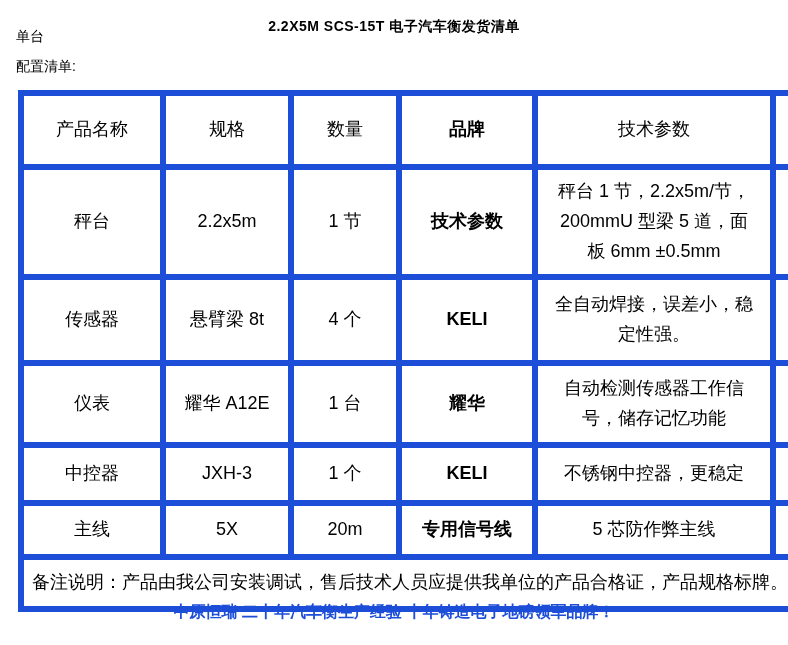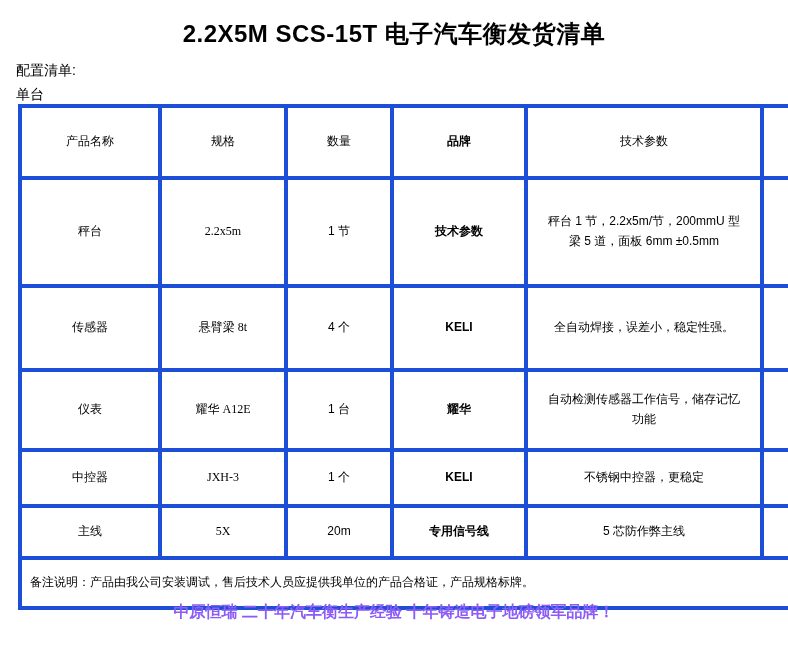--- a/index.html
+++ b/index.html
@@ -16,21 +16,21 @@
     overflow: hidden;
   }
   .page {
     width: 788px;
     height: 645px;
     position: relative;
     box-sizing: border-box;
   }
   .doc-title {
     text-align: center;
-    font-size: 24px;
+    font-size: 14px;
     font-weight: bold;
     letter-spacing: 0.5px;
     padding-top: 18px;
     font-family: "Liberation Sans", sans-serif;
   }
   .lead-line {
     font-size: 14px;
     margin-left: 16px;
   }
   .lead-1 {
@@ -40,33 +40,33 @@
     margin-top: 12px;
     margin-bottom: 14px;
   }
   table.spec {
     border-collapse: collapse;
     width: 742px;
     margin-left: 18px;
     table-layout: fixed;
   }
   table.spec td {
-    border: 4px solid #1d4ed8;
+    border: 6px solid #1d4ed8;
     text-align: center;
     vertical-align: middle;
-    font-size: 12px;
+    font-size: 18px;
     padding: 6px 16px;
     line-height: 1.65;
   }
   table.spec td.note-cell {
     text-align: left;
     padding-left: 8px;
   }
   .c0 { width: 104px; }
-  .c1 { width: 90px; font-family: Liberation Serif, serif; }
+  .c1 { width: 90px; }
   .c2 { width: 70px; }
   .c3 { width: 98px; font-weight: bold; }
   .c4 { width: 200px; border-radius: 9px; }
   .c5 { width: 180px; }
   .row-head td {
     height: 56px;
   }
   .row-1 td { height: 92px; }
   .row-2 td { height: 68px; margin-top: 8px; }
   .row-3 td { height: 64px; }
@@ -74,32 +74,32 @@
   .row-5 td { height: 36px; }
   .row-note td { height: 34px; }
   .footer-slogan {
     position: absolute;
     left: 0;
     right: 0;
     bottom: 22px;
     text-align: center;
     font-size: 16px;
     font-weight: bold;
-    color: #8b5cf6;
+    color: #1d4ed8;
   }
 </style>
 </head>
 <body>
 
 <div class="page">
 
   <div class="doc-title">2.2X5M SCS-15T 电子汽车衡发货清单</div>
 
+  <div class="lead-line lead-1">单台</div>
   <div class="lead-line lead-2">配置清单:</div>
-  <div class="lead-line lead-1">单台</div>
 
   <table class="spec">
     <tbody>
       <tr class="row-head">
         <td class="c0">产品名称</td>
         <td class="c1">规格</td>
         <td class="c2">数量</td>
         <td class="c3">品牌</td>
         <td class="c4">技术参数</td>
         <td class="c5">备注</td>

